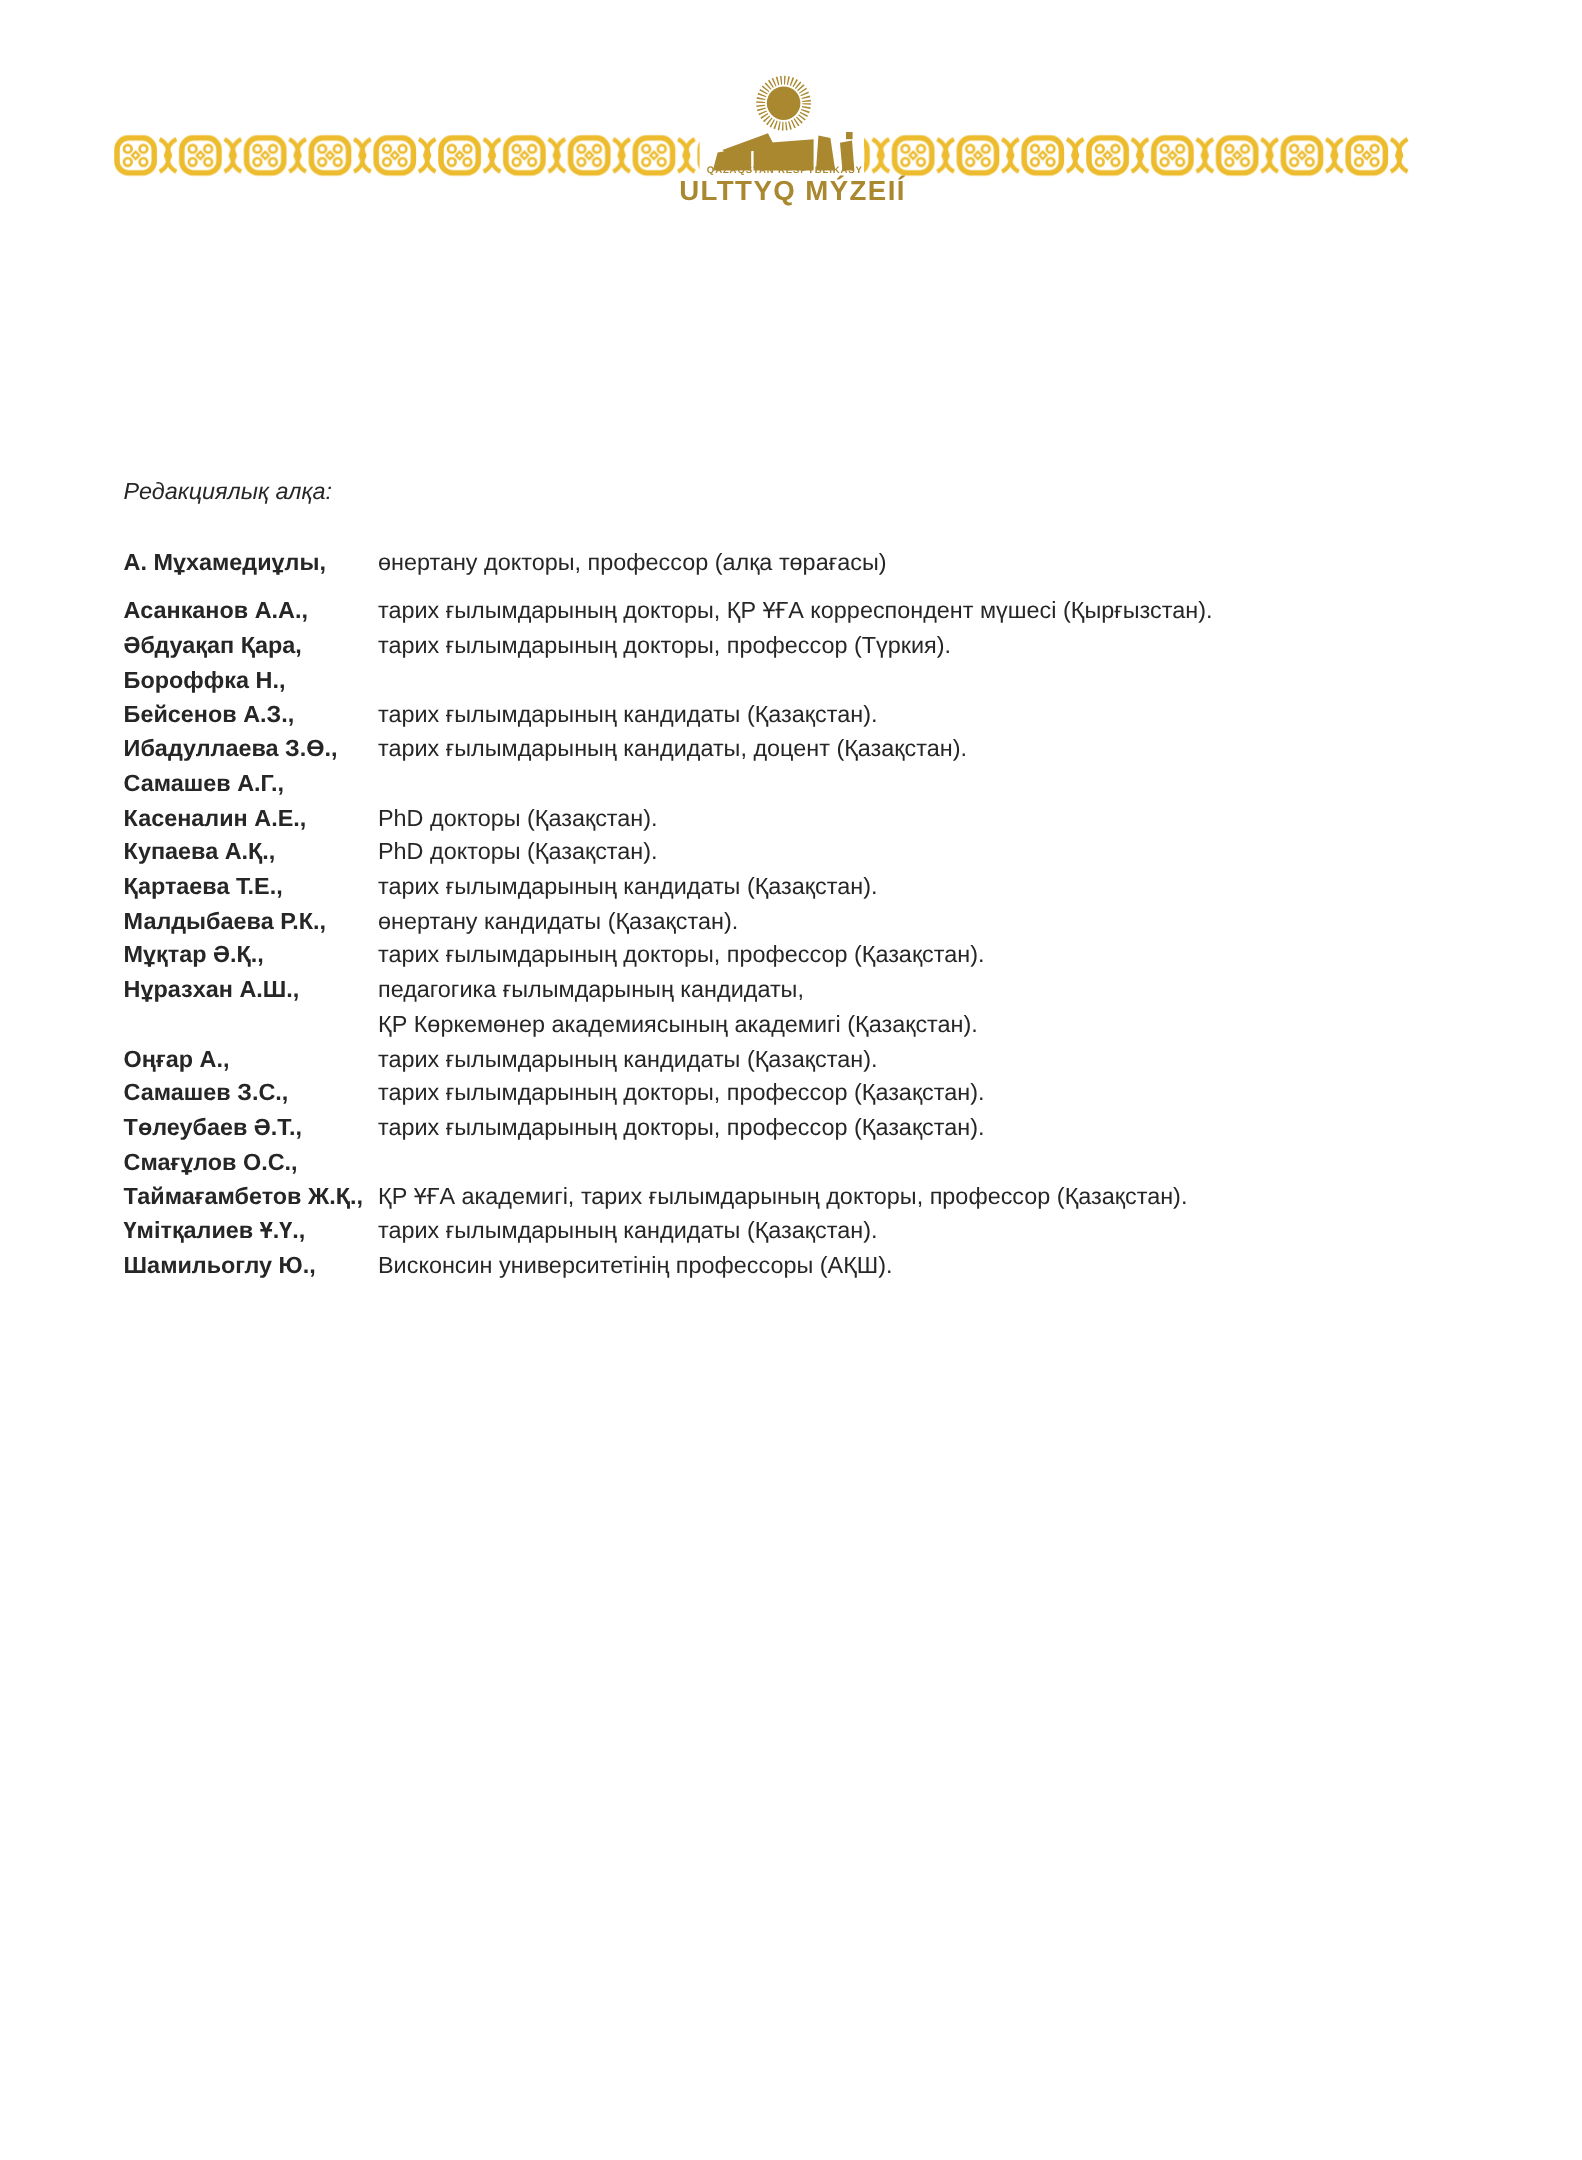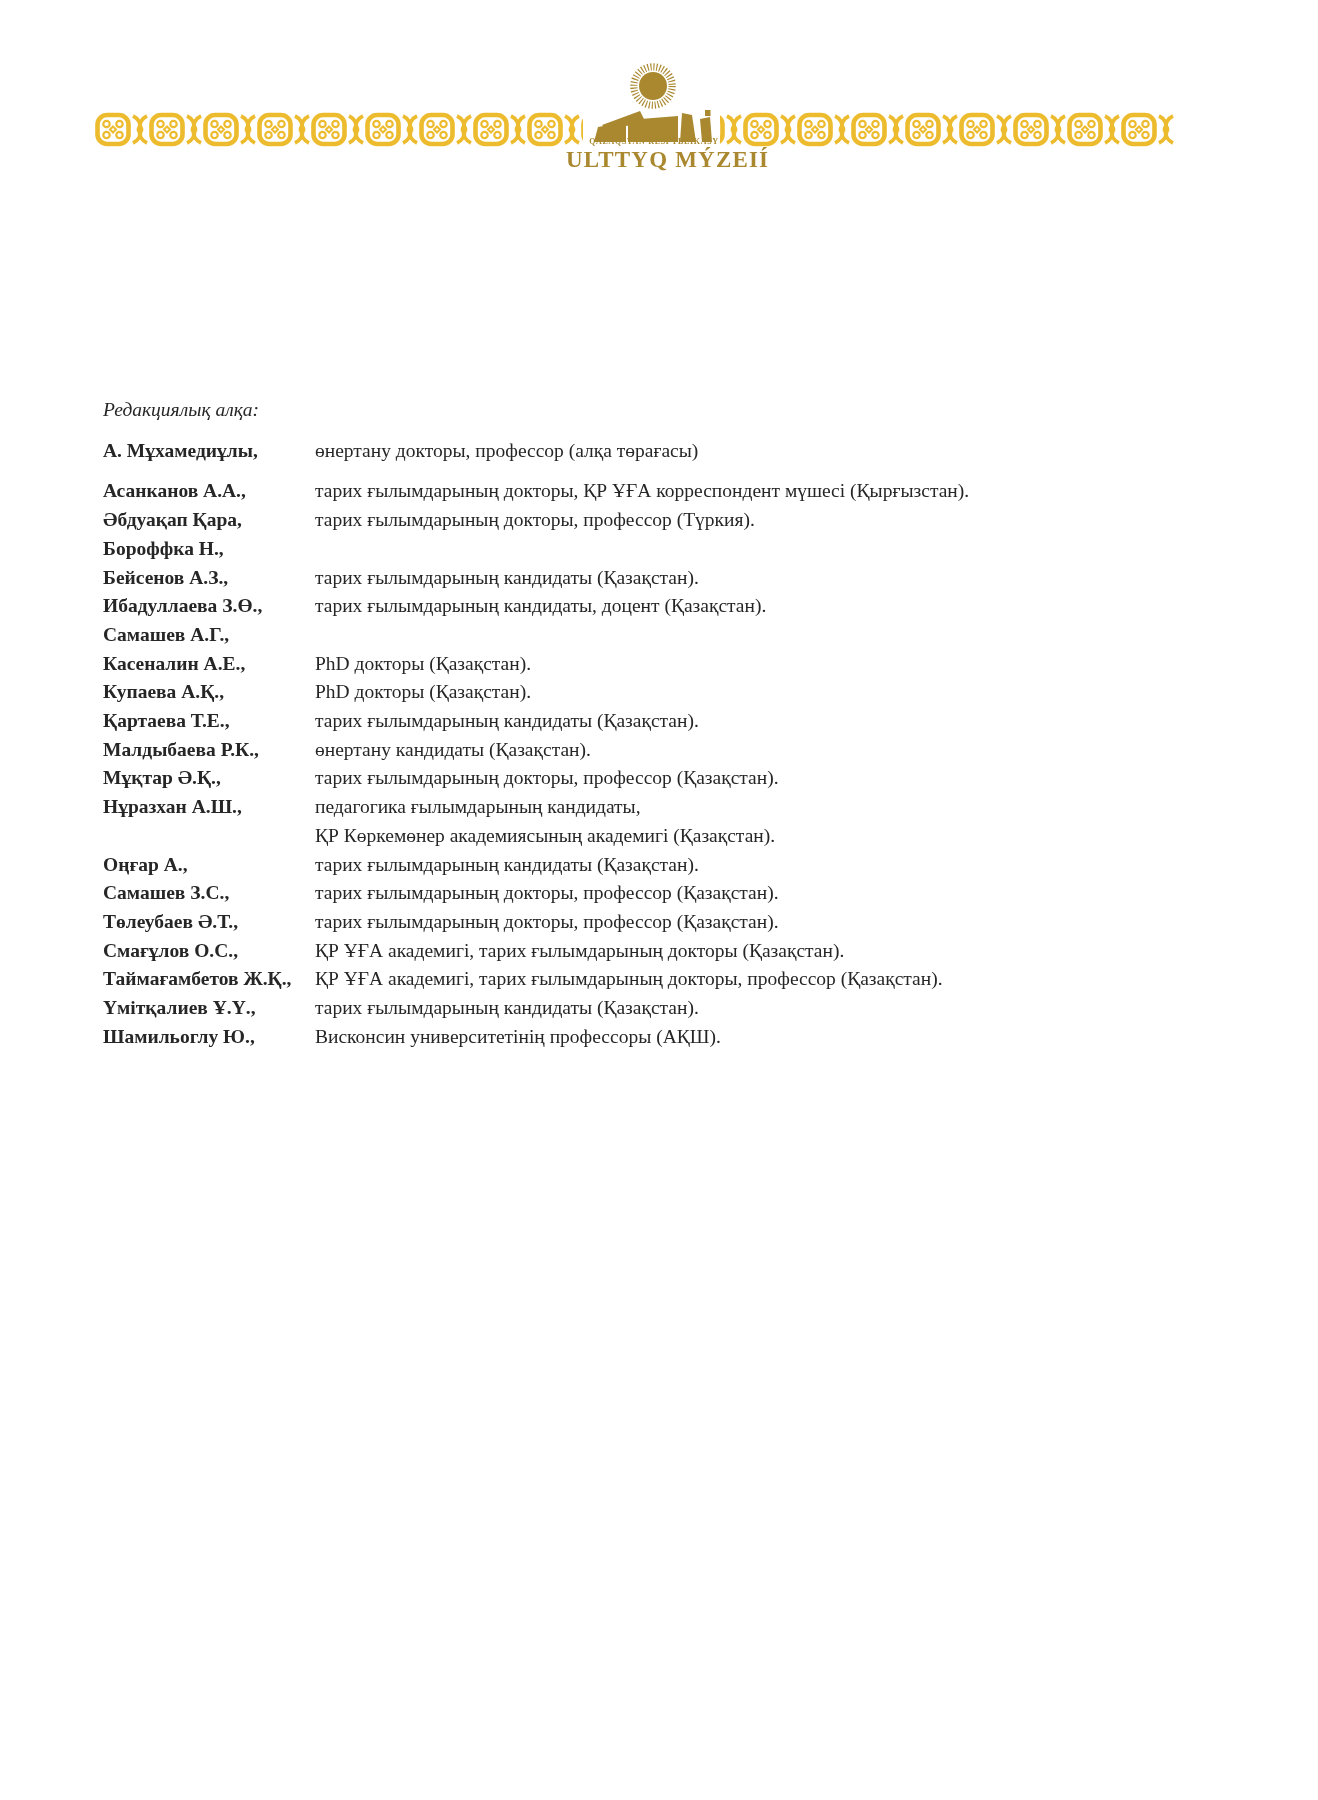--- a/index.html
+++ b/index.html
@@ -1,20 +1,20 @@
 <!DOCTYPE html>
 <html><head>
 <meta charset="utf-8">
 <style>
   html,body{margin:0;padding:0;background:#ffffff;}
   .page{
     position:relative;
     width:1318px;height:1740px;
     background:#ffffff;
-    font-family:Liberation Serif, serif;
+    font-family:Liberation Sans, sans-serif;
     color:#262626;
     overflow:hidden;
   }
   
   .sun{position:absolute;left:624px;top:57px;width:58px;height:58px;}
   .ornament{position:absolute;left:95px;top:112px;width:1080px;height:36px;}
   .building{position:absolute;left:592px;top:106px;width:124px;height:38px;}
   .logo-text{
     position:absolute;left:566px;top:138px;width:176px;
     text-align:center;color:#a9882f;line-height:1;
@@ -22,21 +22,21 @@
   .logo-line1{
     font-size:8px;font-weight:700;letter-spacing:0.7px;
     margin-bottom:2px;white-space:nowrap;
   }
   .logo-line2{
     font-size:23px;font-weight:700;letter-spacing:1.2px;white-space:nowrap;
   }
   
   .content{position:absolute;left:103px;top:396px;width:1130px;font-size:19.5px;line-height:28.7px;}
   .heading{font-style:italic;}
-  .chairman{margin-top:12px;}
+  .chairman{margin-top:30px;}
   .members{margin-top:12px;}
   .member-row{display:grid;grid-template-columns:minmax(212px,max-content) 1fr;align-items:start;}
   .member-name{font-weight:700;padding-right:8px;white-space:nowrap;}
   .member-role{white-space:pre-line;}
 </style>
 </head>
 <body>
 
 <div class="page">
 
@@ -159,21 +159,20 @@
     <span class="member-role">тарих ғылымдарының докторы, профессор (Қазақстан).</span>
   </div>
 
   <div class="member-row">
     <span class="member-name">Төлеубаев Ә.Т.,</span>
     <span class="member-role">тарих ғылымдарының докторы, профессор (Қазақстан).</span>
   </div>
 
   <div class="member-row">
     <span class="member-name">Смағұлов О.С.,</span>
-    <span class="member-role">ҚР ҰҒА академигі, тарих ғылымдарының докторы (Қазақстан).</span>
   </div>
 
   <div class="member-row">
     <span class="member-name">Таймағамбетов Ж.Қ.,</span>
     <span class="member-role">ҚР ҰҒА академигі, тарих ғылымдарының докторы, профессор (Қазақстан).</span>
   </div>
 
   <div class="member-row">
     <span class="member-name">Үмітқалиев Ұ.Ү.,</span>
     <span class="member-role">тарих ғылымдарының кандидаты (Қазақстан).</span>

